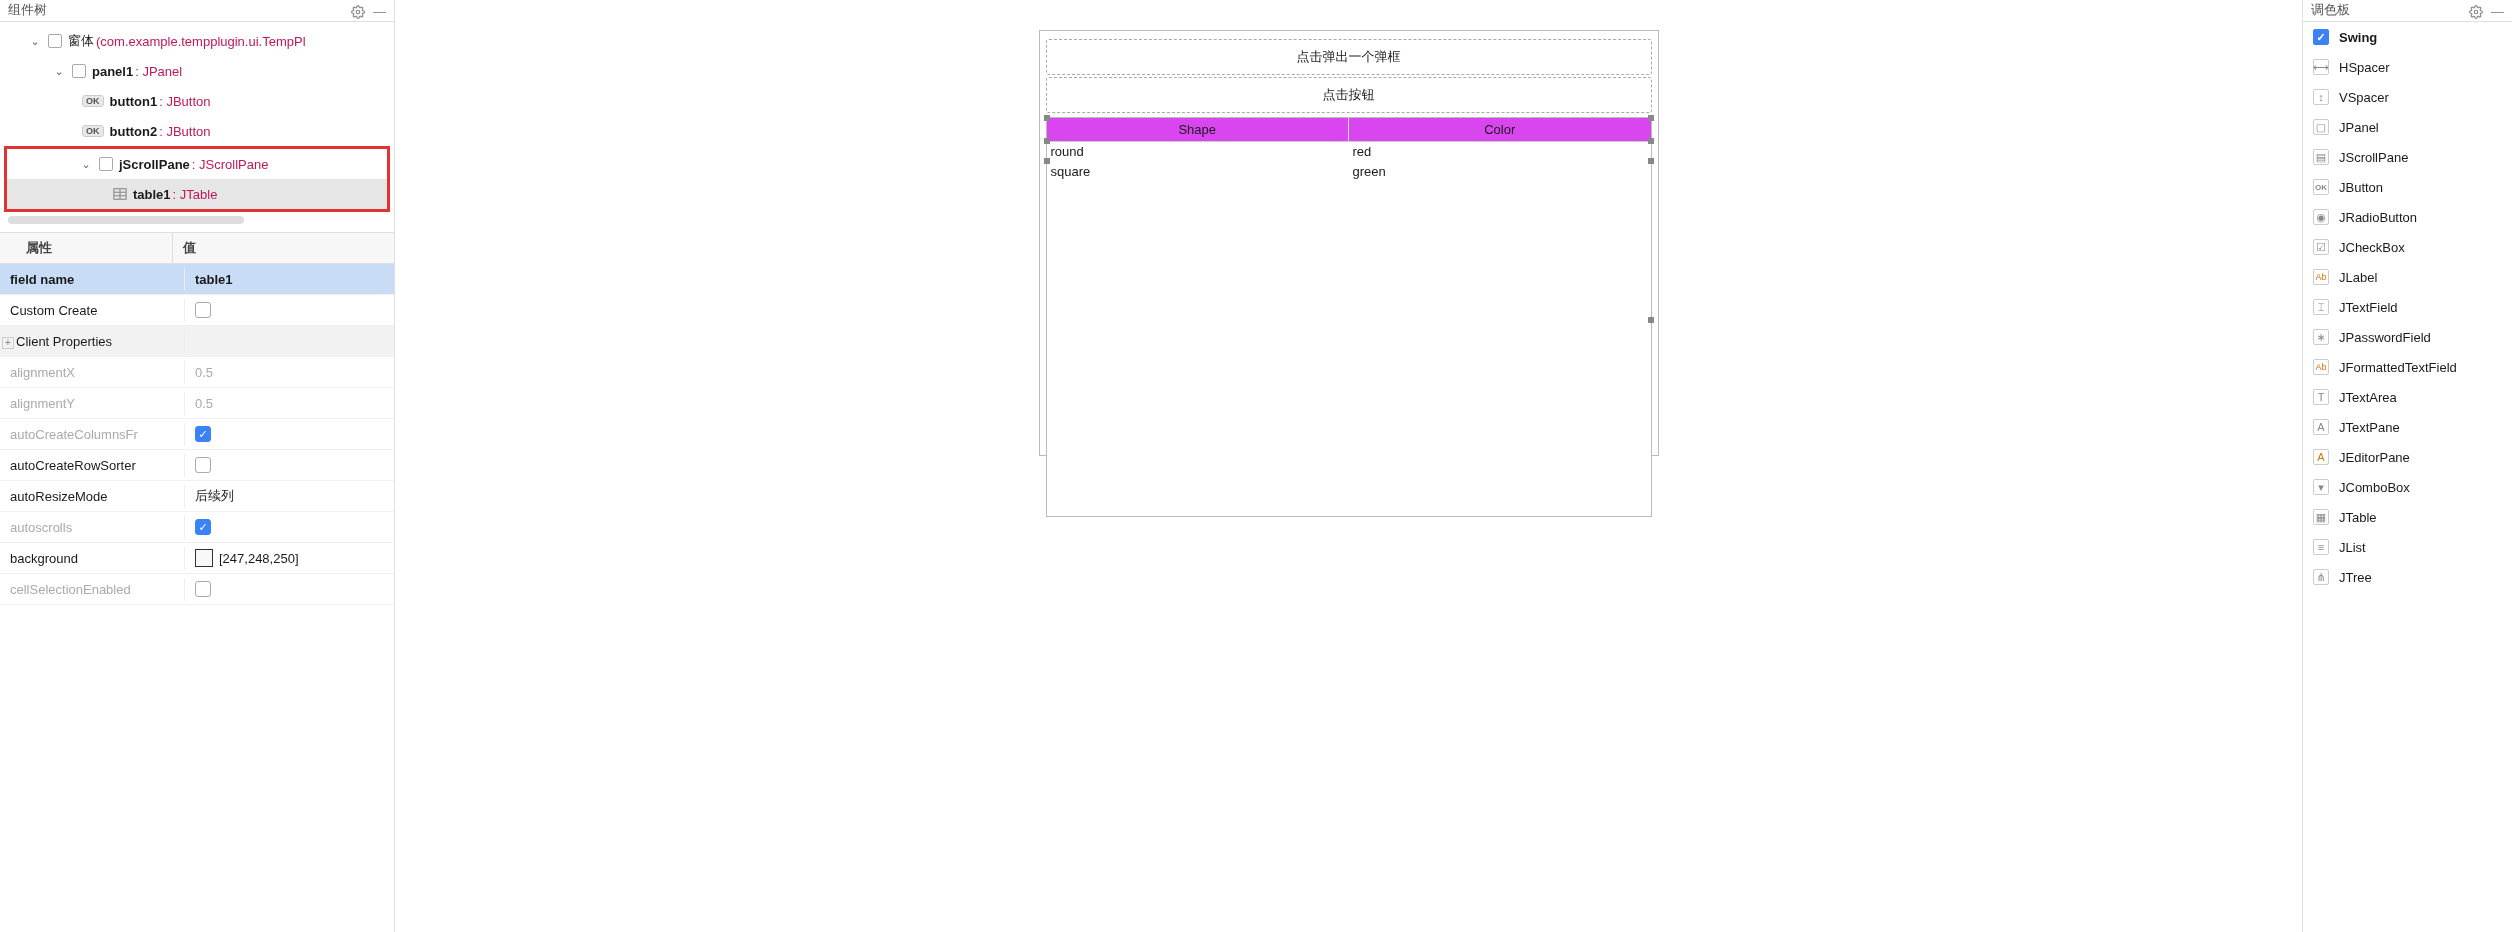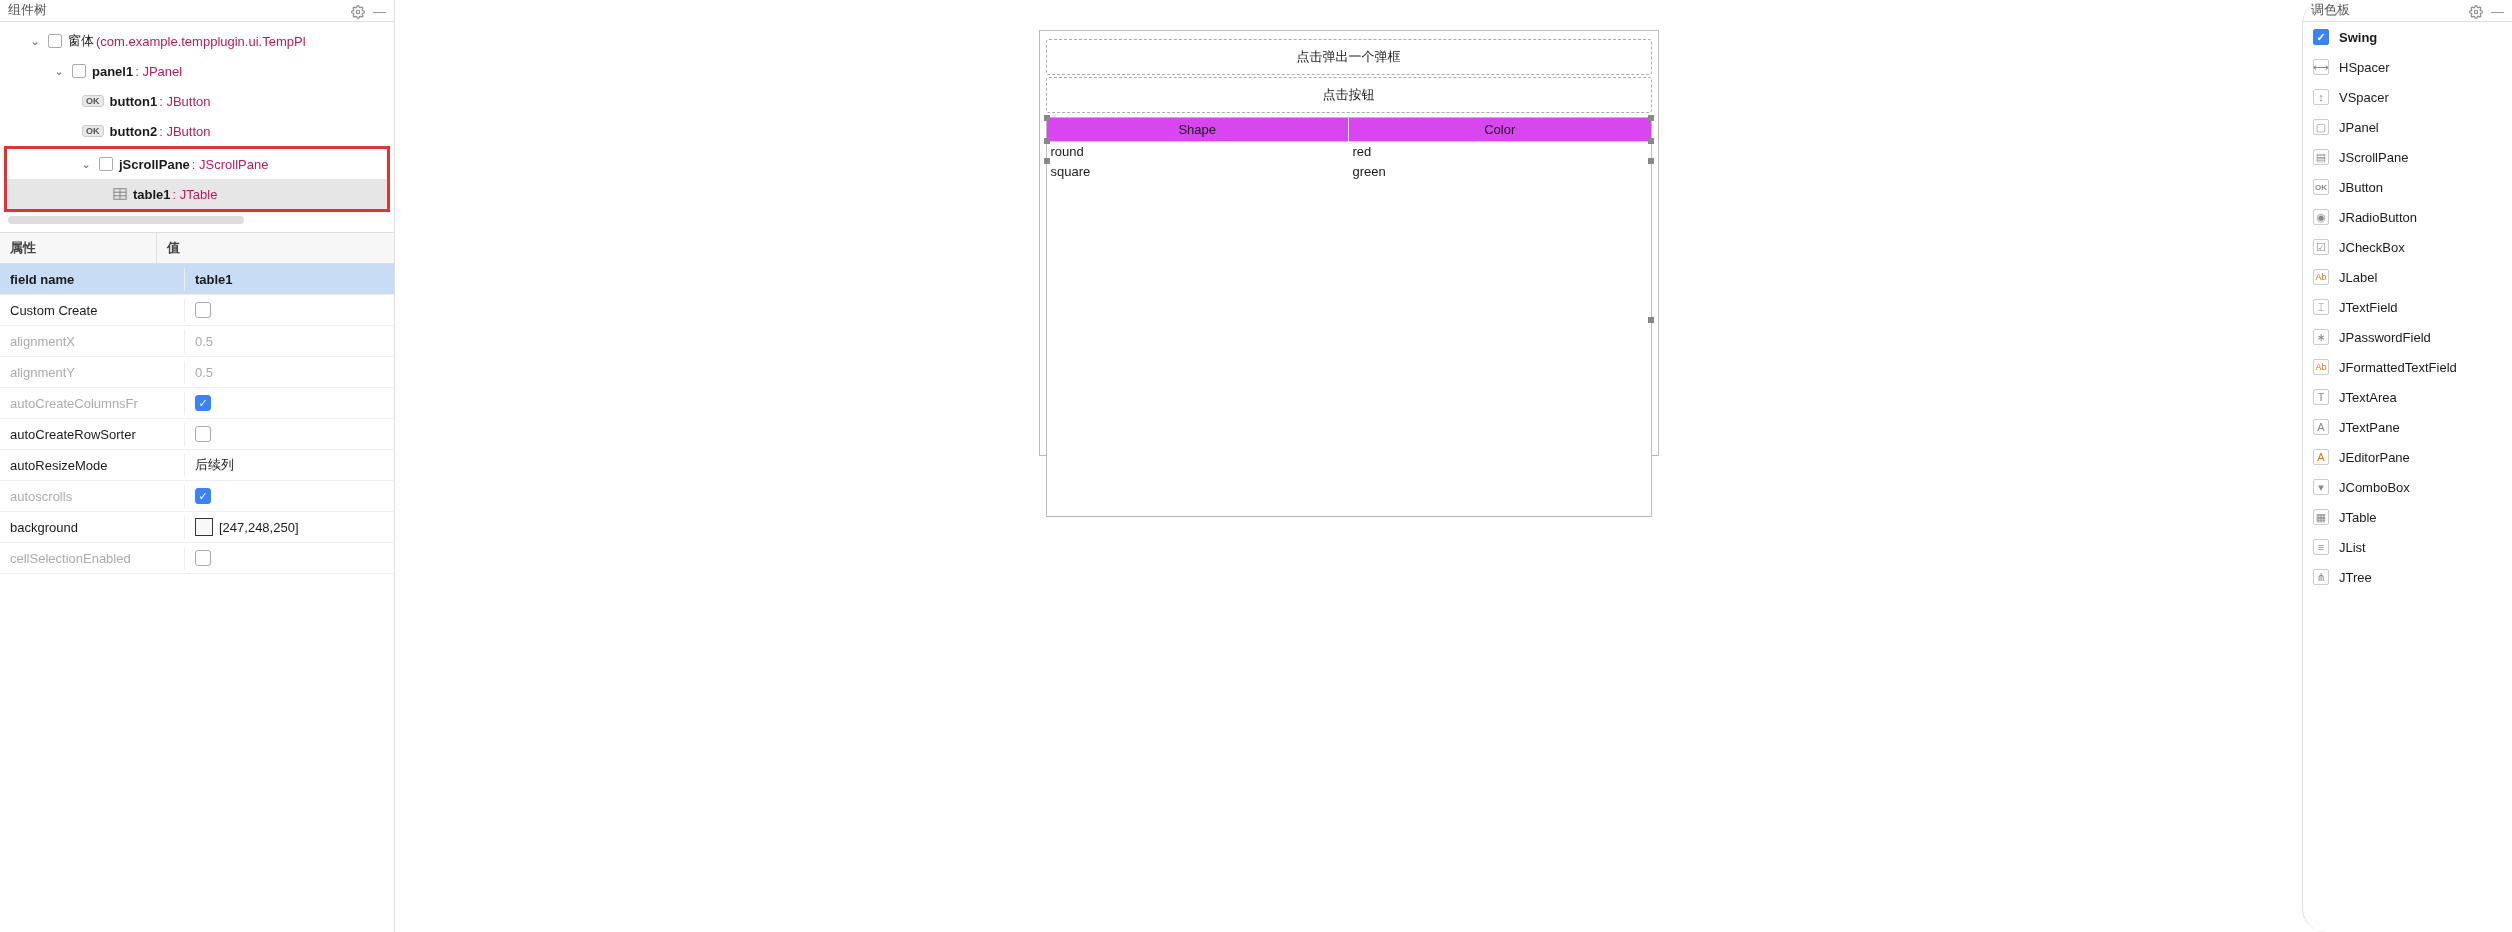--- a/index.html
+++ b/index.html
@@ -20,21 +20,21 @@
 .tree-row .type { color: #be185d; margin-left: 2px; }
 .indent-1 { padding-left: 28px; }
 .indent-2 { padding-left: 52px; }
 .indent-3 { padding-left: 76px; }
 .indent-4 { padding-left: 100px; }
 .red-box { border: 3px solid #e03434; margin: 0 4px; }
 .scrollbar-stub { height: 8px; background: #ddd; width: 60%; border-radius: 4px; margin: 4px 8px; }
 .props { flex: 1; border-top: 1px solid #e0e0e0; overflow-y: hidden; }
 .props-header { display: flex; background: #f7f7f7; border-bottom: 1px solid #e0e0e0; font-weight: bold; color: #444; }
 .props-header > div { padding: 6px 10px; }
-.col-name { width: 157px; border-right: 1px solid #e0e0e0; }
+.col-name { width: 157px; border-right: 1px solid #e0e0e0; margin-left: 16px; }
 .col-val { flex: 1; }
 .props-row { display: flex; border-bottom: 1px solid #f0f0f0; min-height: 31px; align-items: center; }
 .props-row.sel { background: #c9dcf6; justify-content: flex-end; }
 .props-row .cell-name { width: 185px; padding: 4px 10px; border-right: 1px solid #eee; }
 .props-row .cell-val { flex: 1; padding: 4px 10px; display: flex; align-items: center; gap: 6px; }
 .props-row.bold .cell-name, .props-row.bold .cell-val { font-weight: bold; }
 .props-row.muted { color: #aaa; }
 .props-row.subhead { background: #f2f2f2; }
 .expand-glyph { width: 12px; display: inline-block; text-align: center; color: #888; margin-right: 2px; font-size: 10px; border: 1px solid #ccc; line-height: 10px; }
 .chk-small { width: 16px; height: 16px; border: 1px solid #aaa; border-radius: 3px; display: inline-flex; align-items: center; justify-content: center; }
@@ -43,21 +43,21 @@
 .center { flex: 1; display: flex; justify-content: center; padding: 30px 10px; }
 .form-preview { width: 620px; height: 426px; border: 1px solid #bbb; padding: 6px; background: #fff; }
 .dashed-btn { border: 1px dashed #aaa; text-align: center; padding: 8px; margin: 2px 0; border-radius: 3px; cursor: pointer; background: #fff; }
 .preview-table-wrap { border: 1px solid #bbb; margin-top: 4px; height: 400px; position: relative; background: #fff; }
 .preview-thead { display: flex; border-bottom: 1px solid #ccc; background: #d946ef; }
 .preview-thead > div { flex: 1; text-align: center; padding: 4px; border-right: 1px solid #e0e0e0; }
 .preview-thead > div:last-child { border-right: none; }
 .preview-row { display: flex; }
 .preview-row > div { flex: 1; padding: 0 4px; line-height: 20px; }
 .handle { position: absolute; width: 6px; height: 6px; background: #888; }
-.right-panel { width: 210px; border-left: 1px solid #e0e0e0; display: flex; flex-direction: column; border-radius: 24px; }
+.right-panel { width: 210px; border-left: 1px solid #e0e0e0; display: flex; flex-direction: column; }
 .palette-item { display: flex; align-items: center; gap: 10px; padding: 4px 10px; height: 30px; cursor: pointer; }
 .palette-item .pic { width: 16px; height: 16px; display: inline-flex; align-items: center; justify-content: center; font-size: 11px; color: #888; border: 1px solid #ccc; border-radius: 2px; }
 .palette-item.header-item { font-weight: bold; }
 .palette-item.header-item .pic { background: #3b82f6; border-color: #3b82f6; color: #fff; }
 svg { display: block; }
 </style>
 </head>
 <body>
 
 <div class="left-panel">
@@ -127,20 +127,24 @@
     </div>
     <div class="props-row sel bold">
       <div class="cell-name">field name</div>
       <div class="cell-val">table1</div>
     </div>
     <div class="props-row">
       <div class="cell-name">Custom Create</div>
       <div class="cell-val">
           <span class="chk-small"></span>
         </div>
+    </div>
+    <div class="props-row subhead">
+      <div class="cell-name" style="padding-left:2px"><span class="expand-glyph">+</span><span>Client Properties</span></div>
+      <div class="cell-val"></div>
     </div>
     <div class="props-row muted">
       <div class="cell-name">alignmentX</div>
       <div class="cell-val">0.5</div>
     </div>
     <div class="props-row muted">
       <div class="cell-name">alignmentY</div>
       <div class="cell-val">0.5</div>
     </div>
     <div class="props-row muted">

